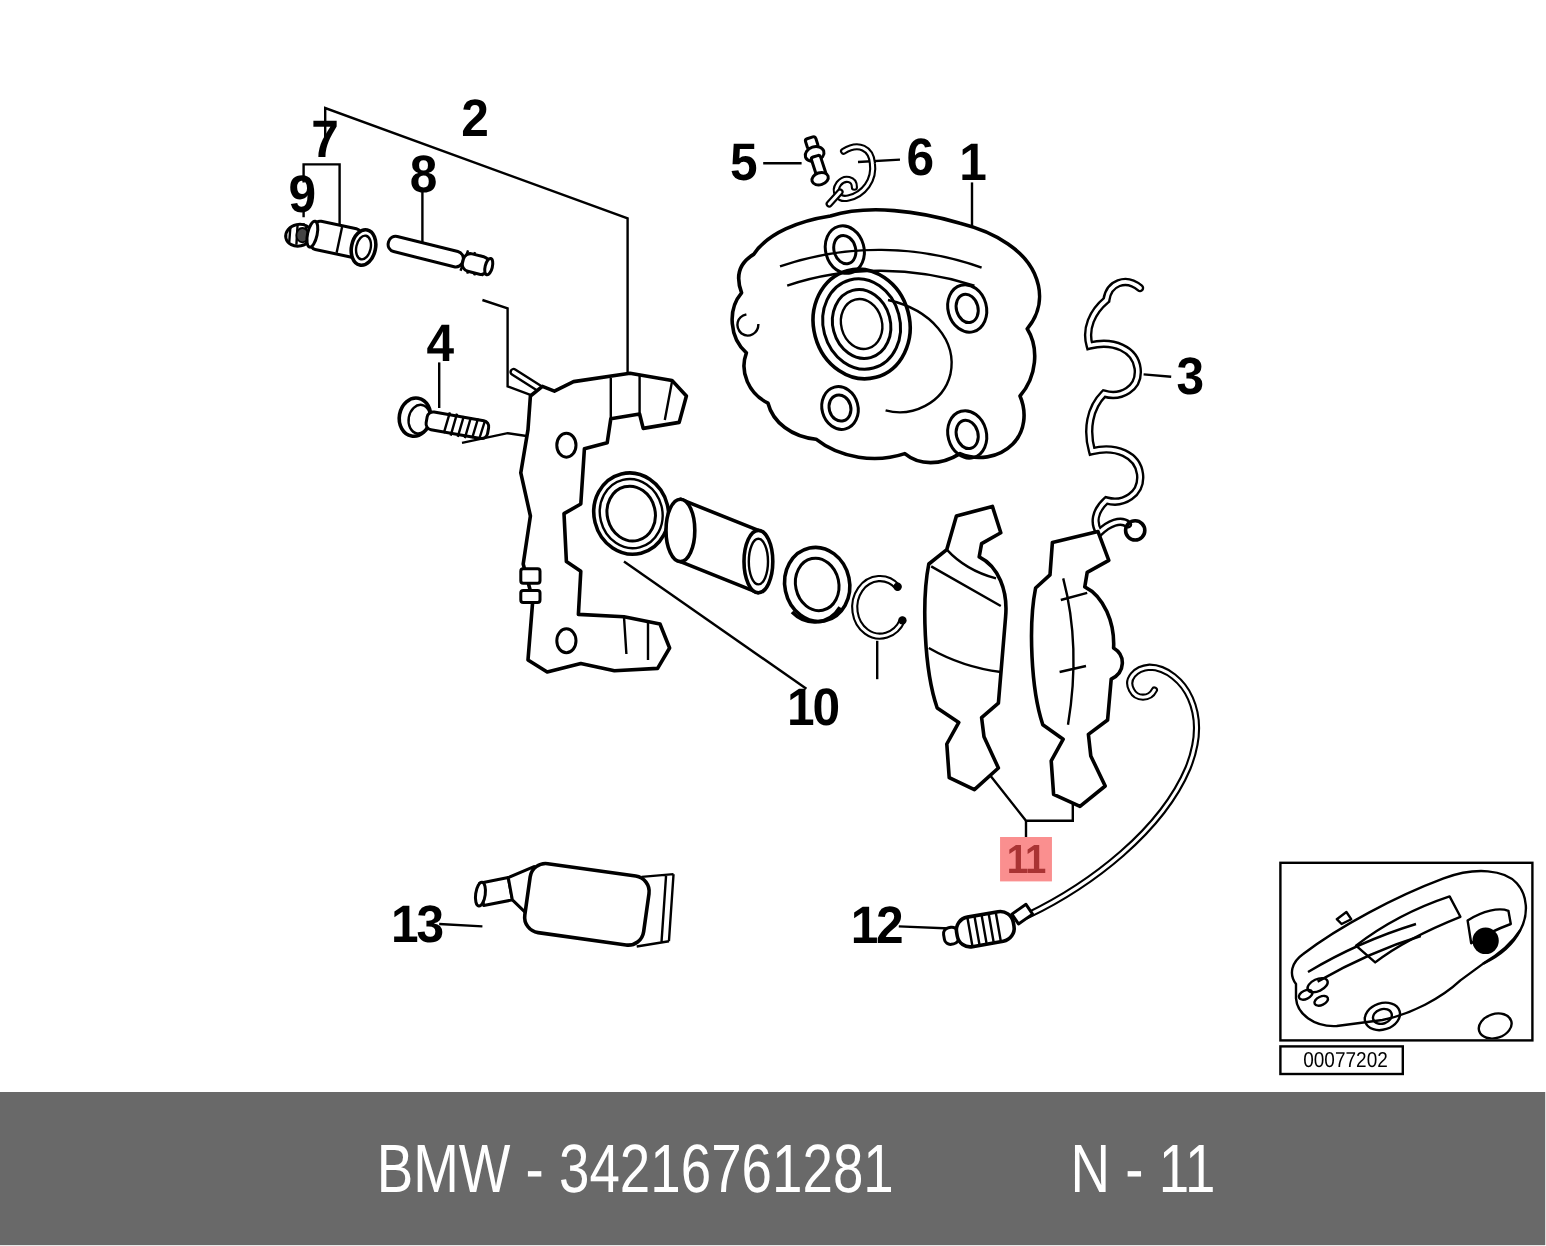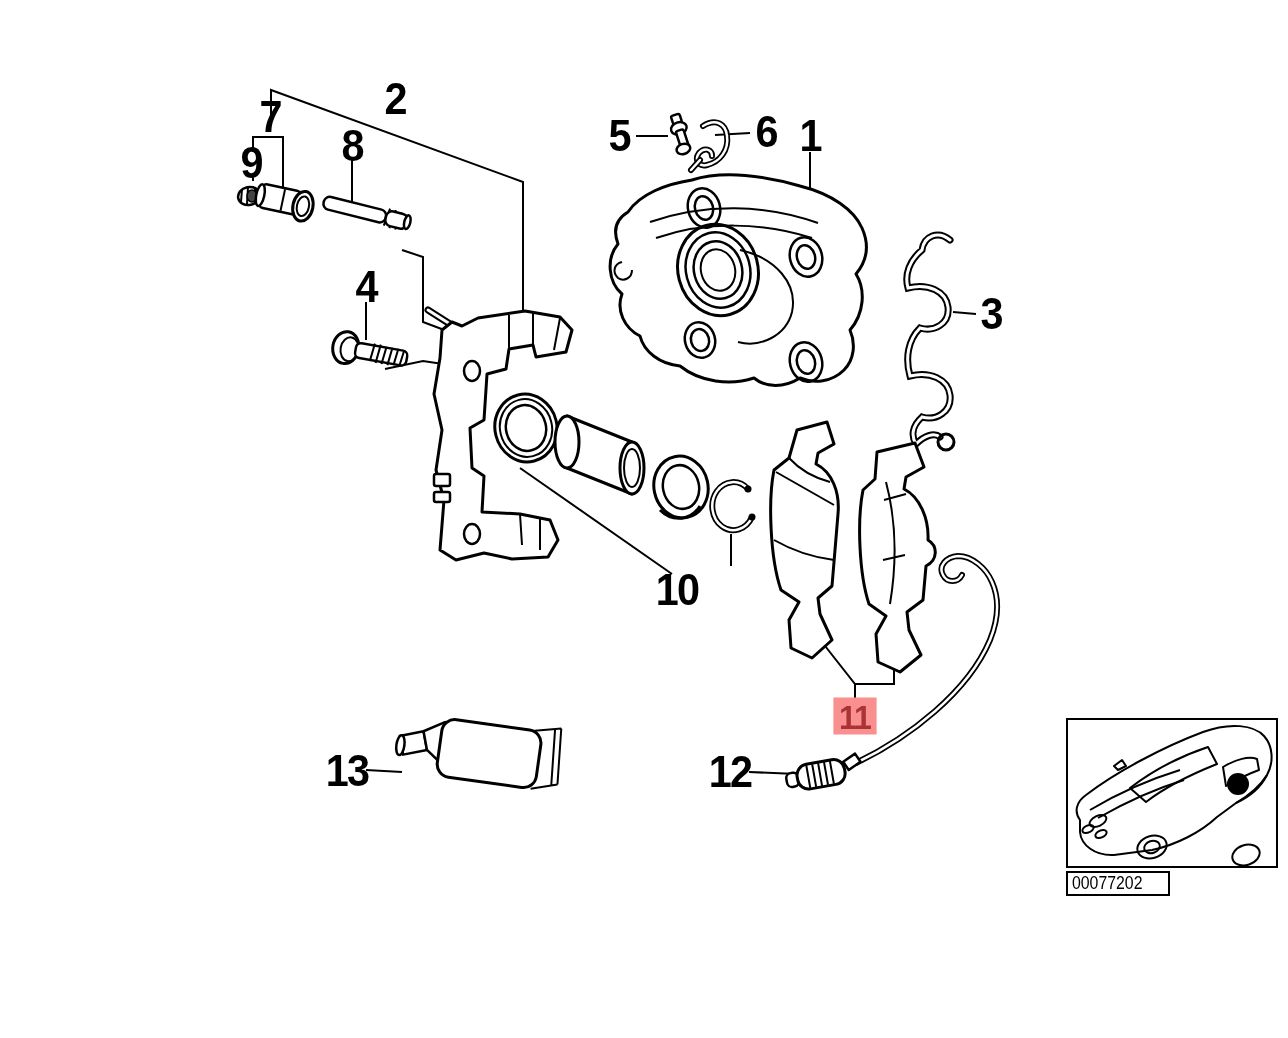--- a/index.html
+++ b/index.html
@@ -33,21 +33,21 @@
     background:var(--hl-bg,#fa8f8f); color:var(--hl-text,#a93434);
   }
   
   .thumb {
     position:absolute; left:1066px; top:718px; width:212px; height:150px;
     border:2px solid #000; box-sizing:border-box; background:#fff;
   }
   .thumb-label {
     position:absolute; left:1066px; top:871px; width:104px; height:25px;
     border:2px solid #000; box-sizing:border-box; background:#fff;
-    font-size:18px; line-height:21px; padding-left:4px;
+    font-size:18px; line-height:21px; padding-left:18px;
     transform-origin:left center; letter-spacing:0px;
   }
   .thumb-label span { display:inline-block; transform:scaleX(0.88); transform-origin:left center; }
   
   .footer {
     position:absolute; left:0; top:910px; width:1288px; height:128px;
     display:flex; align-items:center; justify-content:center; gap:78px;
   }
   .footer .ft { display:inline-block; font-size:57px; font-weight:400;
     transform:scaleX(0.8); white-space:pre; }
@@ -303,14 +303,18 @@
         <ellipse cx="84" cy="127" rx="8" ry="6" transform="rotate(-18 84 127)"></ellipse>
         <ellipse cx="178" cy="135" rx="14" ry="10" transform="rotate(-18 178 135)"></ellipse>
       </g>
       <circle cx="170" cy="64" r="11" fill="#000"></circle>
     </svg>
   </div>
   <div class="thumb-label">
     <span>00077202</span>
   </div>
 
+  <div class="footer" style="background: rgb(105, 105, 105); color: rgb(255, 255, 255);">
+    <span class="ft">BMW - 34216761281</span>
+    <span class="ft">N - 11</span>
+  </div>
 
 </div>
 
 </body></html>

